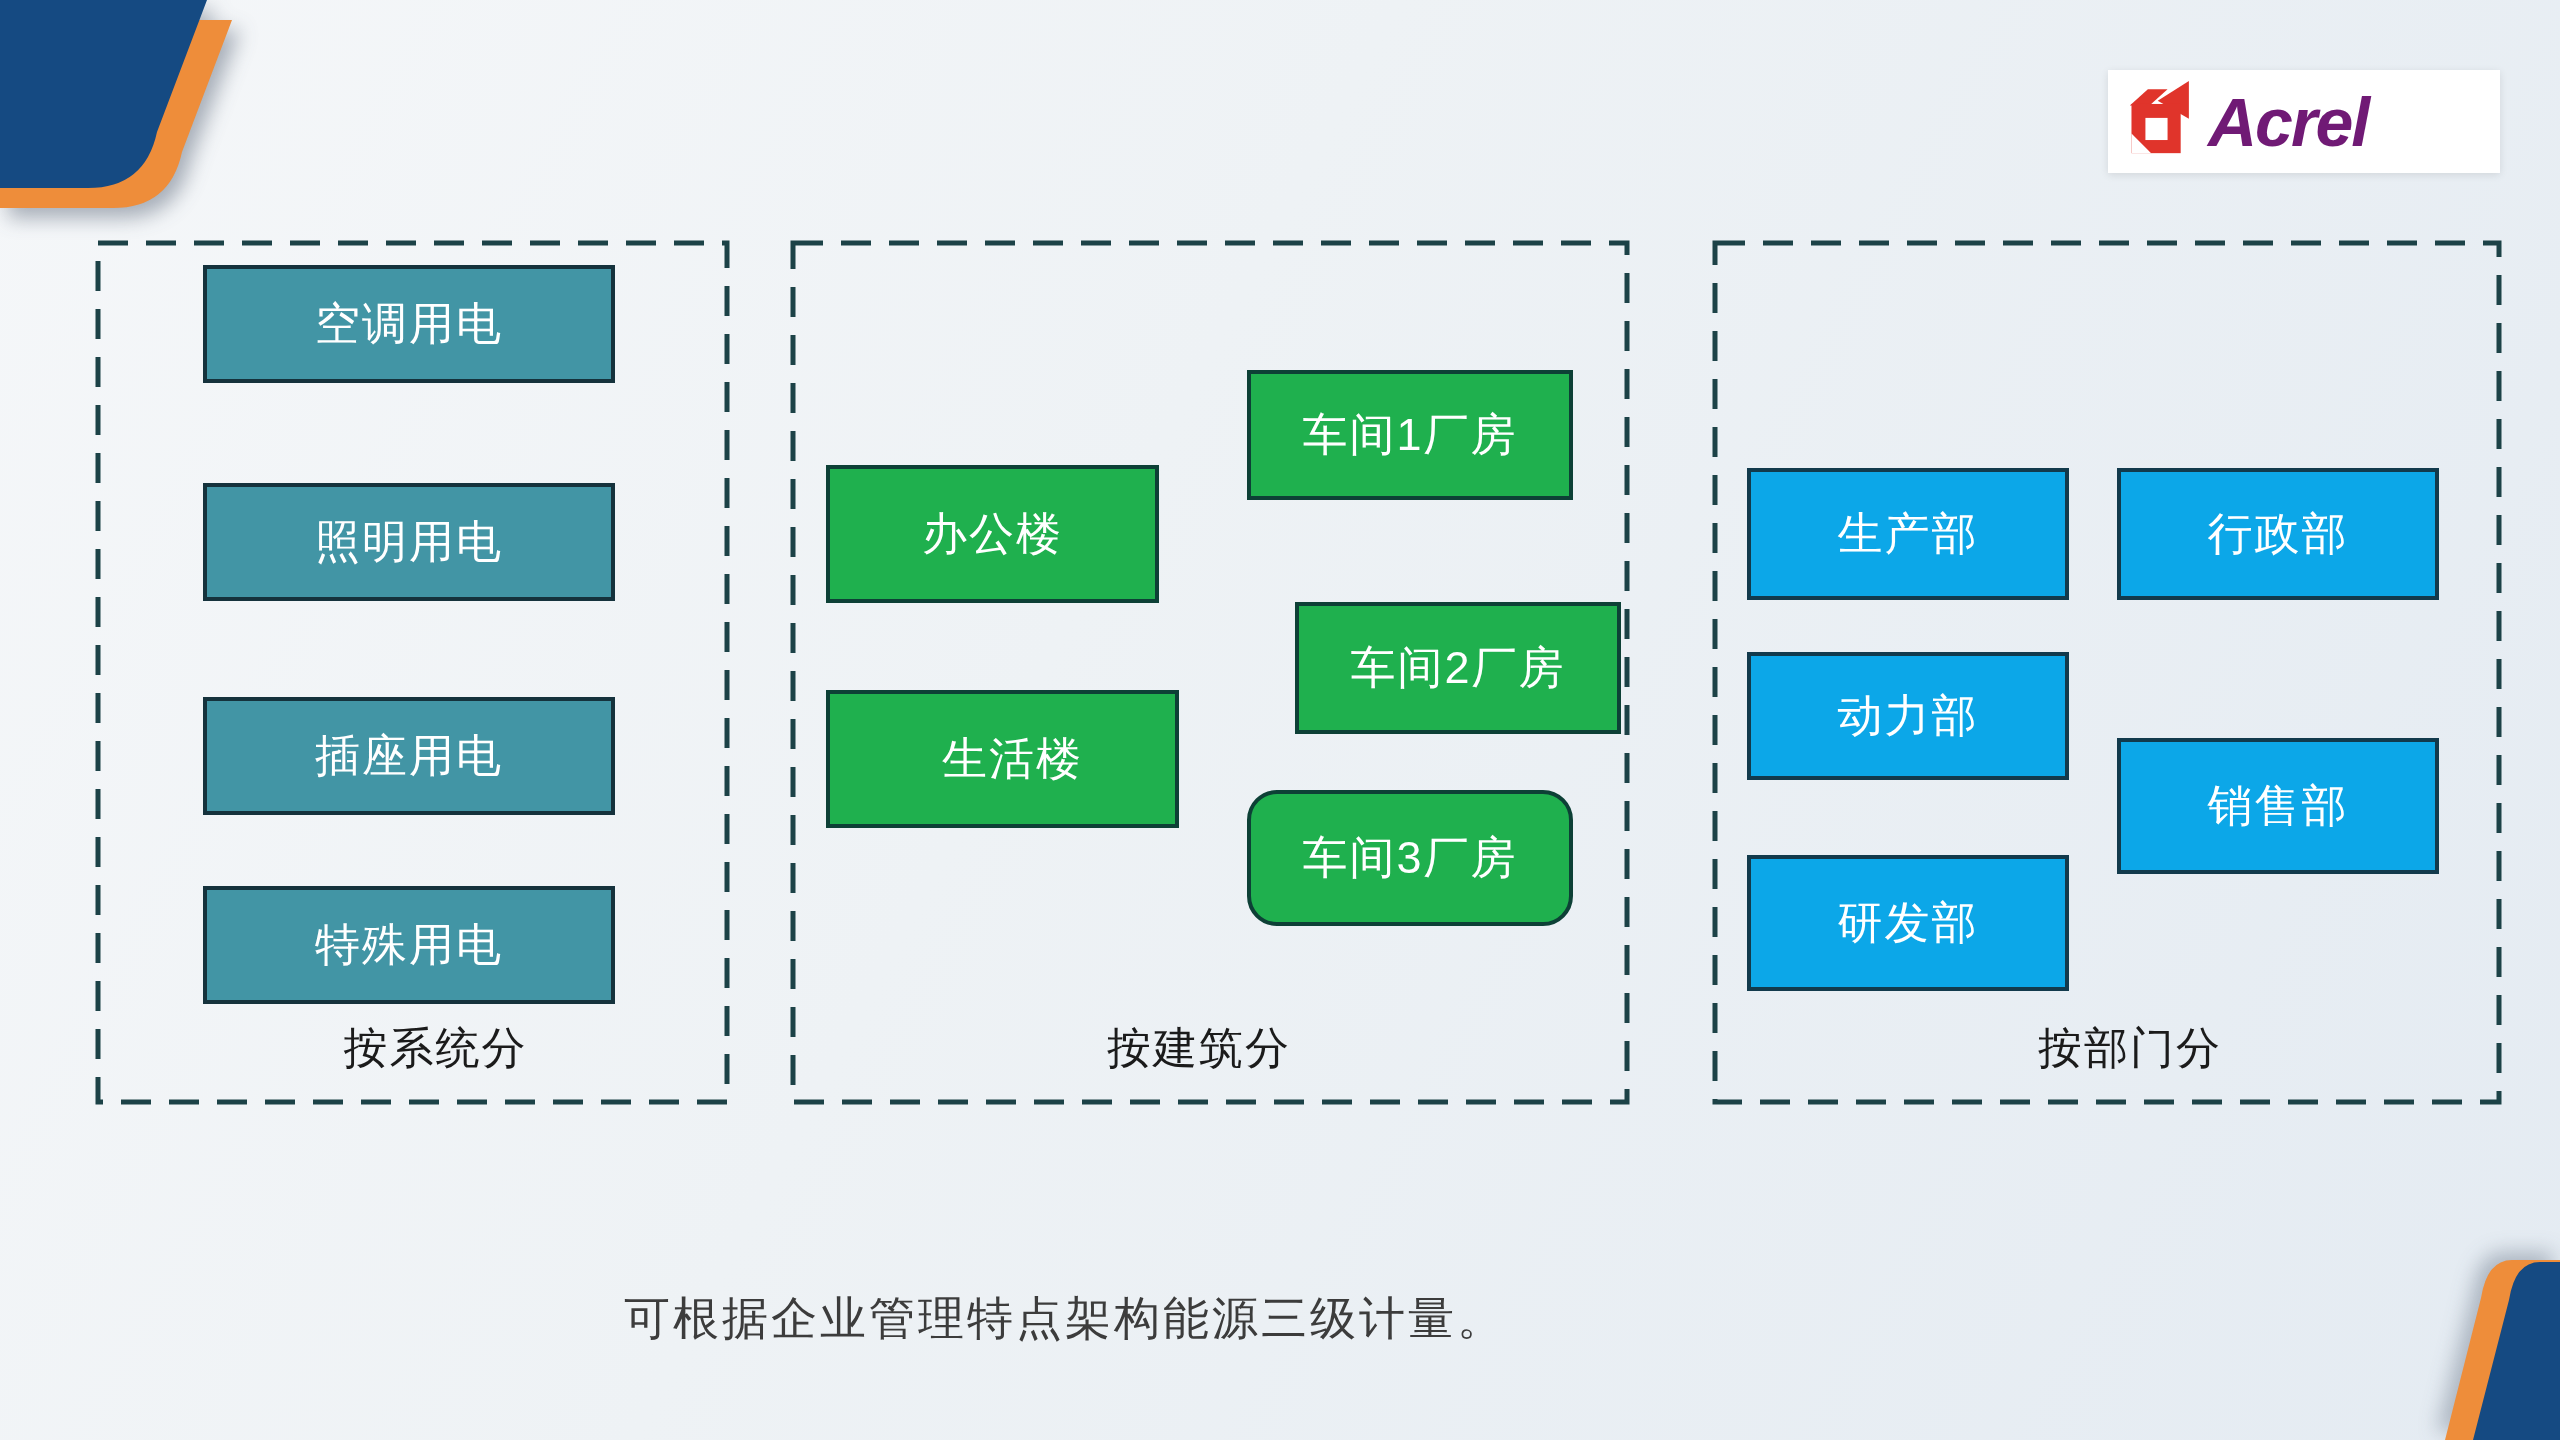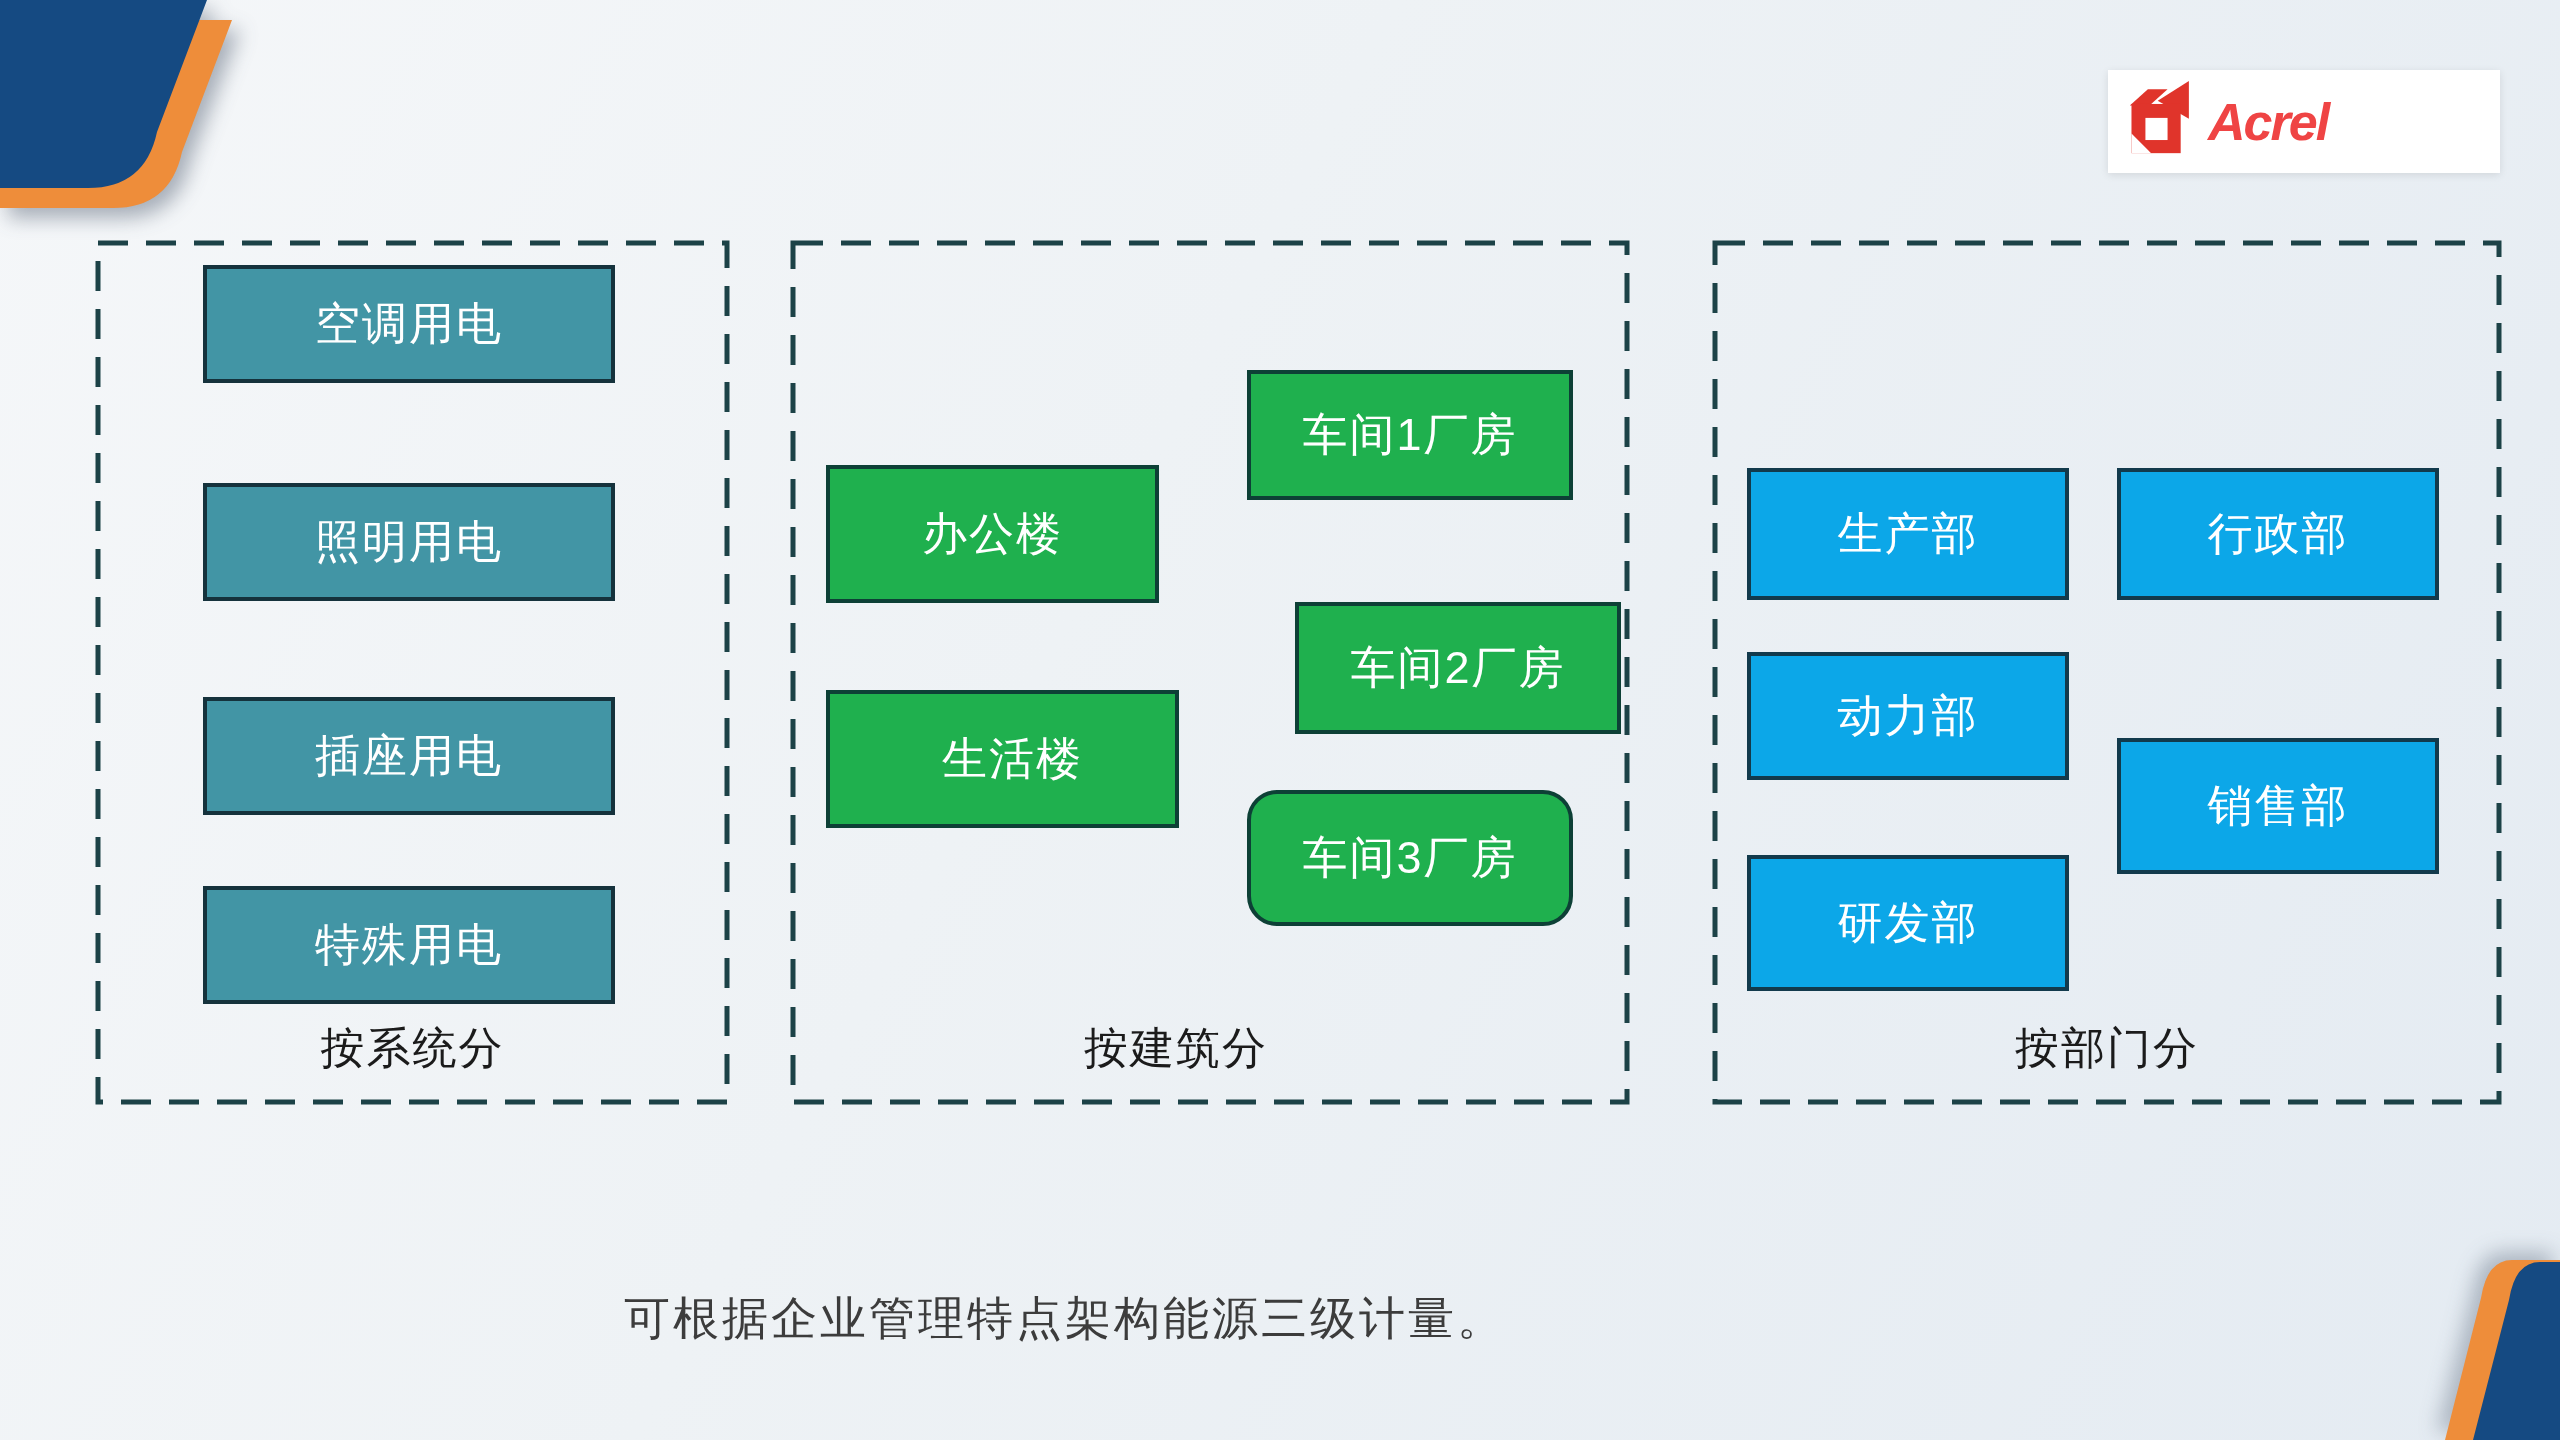--- a/index.html
+++ b/index.html
@@ -19,21 +19,21 @@
     text-shadow:3px 4px 4px rgba(20,30,60,.40);
   }
   
   .logo{
     position:absolute;left:2108px;top:70px;width:392px;height:103px;
     background:#ffffff;display:flex;align-items:center;
     box-shadow:0 2px 8px rgba(0,0,0,.10);
   }
   .logo-icon{margin-left:12px;flex:0 0 auto;}
   .logo-text{
-    font-size:52px;font-weight:bold;font-style:italic;color:#ef4444;
+    font-size:68px;font-weight:bold;font-style:italic;color:#701a75;
     letter-spacing:-2px;margin-left:6px;line-height:1;
   }
   
   .frame{position:absolute;}
   .f1{left:95px;top:240px;width:635px;height:865px;}
   .f2{left:790px;top:240px;width:840px;height:865px;}
   .f3{left:1712px;top:240px;width:790px;height:865px;}
   
   .item{
     position:absolute;display:flex;align-items:center;justify-content:center;
@@ -52,21 +52,21 @@
   .s2i4{left:1295px;top:602px;width:318px;height:124px;}
   .s2i5{left:1247px;top:790px;width:318px;height:128px;border-radius:30px;}
   .s3i1{left:1747px;top:468px;width:314px;height:124px;}
   .s3i2{left:2117px;top:468px;width:314px;height:124px;}
   .s3i3{left:1747px;top:652px;width:314px;height:120px;}
   .s3i4{left:2117px;top:738px;width:314px;height:128px;}
   .s3i5{left:1747px;top:855px;width:314px;height:128px;}
   
   .frame-label{
     position:absolute;height:60px;line-height:60px;text-align:center;
-    font-size:44px;color:#1b1b1b;letter-spacing:2px;
+    font-size:44px;color:#1b1b1b;letter-spacing:2px;padding-left:23px;
   }
   .lbl1{left:95px;top:1018px;width:635px;}
   .lbl2{left:756px;top:1018px;width:840px;}
   .lbl3{left:1712px;top:1018px;width:790px;}
   
   .caption{
     position:absolute;left:0;top:1288px;width:2130px;text-align:center;
     font-size:46px;color:#3c3c3c;letter-spacing:3px;font-weight:500;
   }
 </style>

